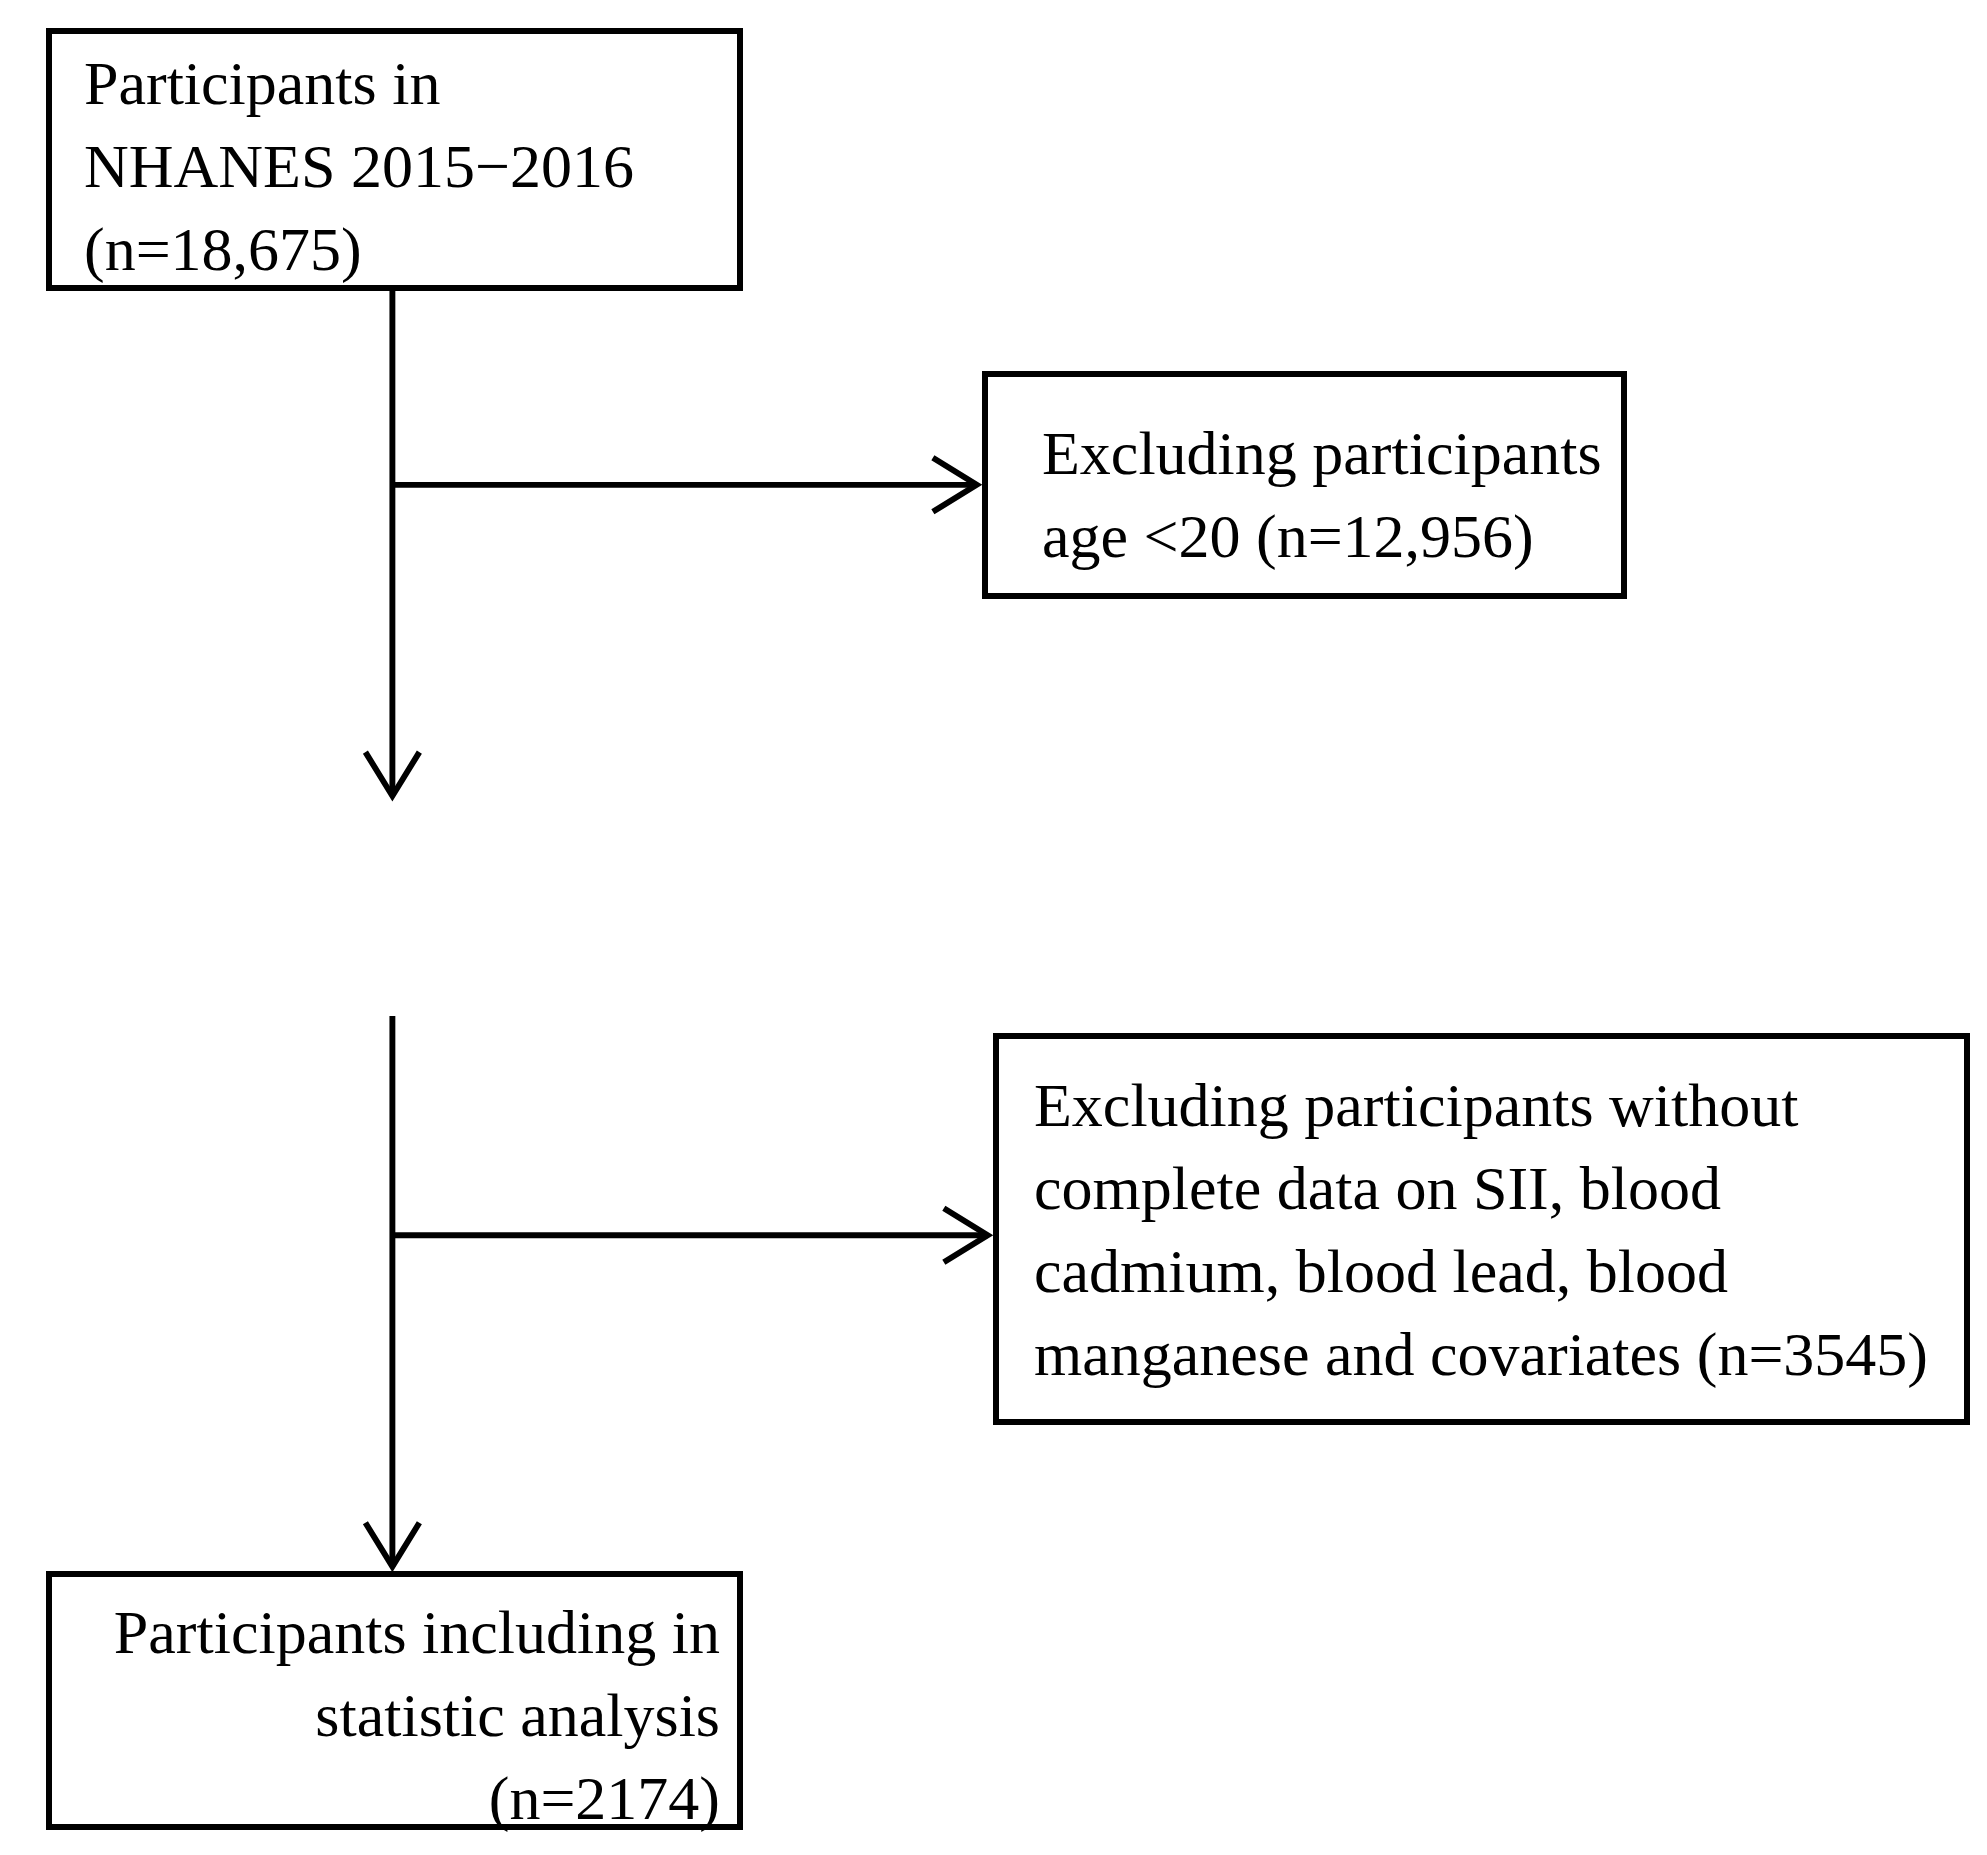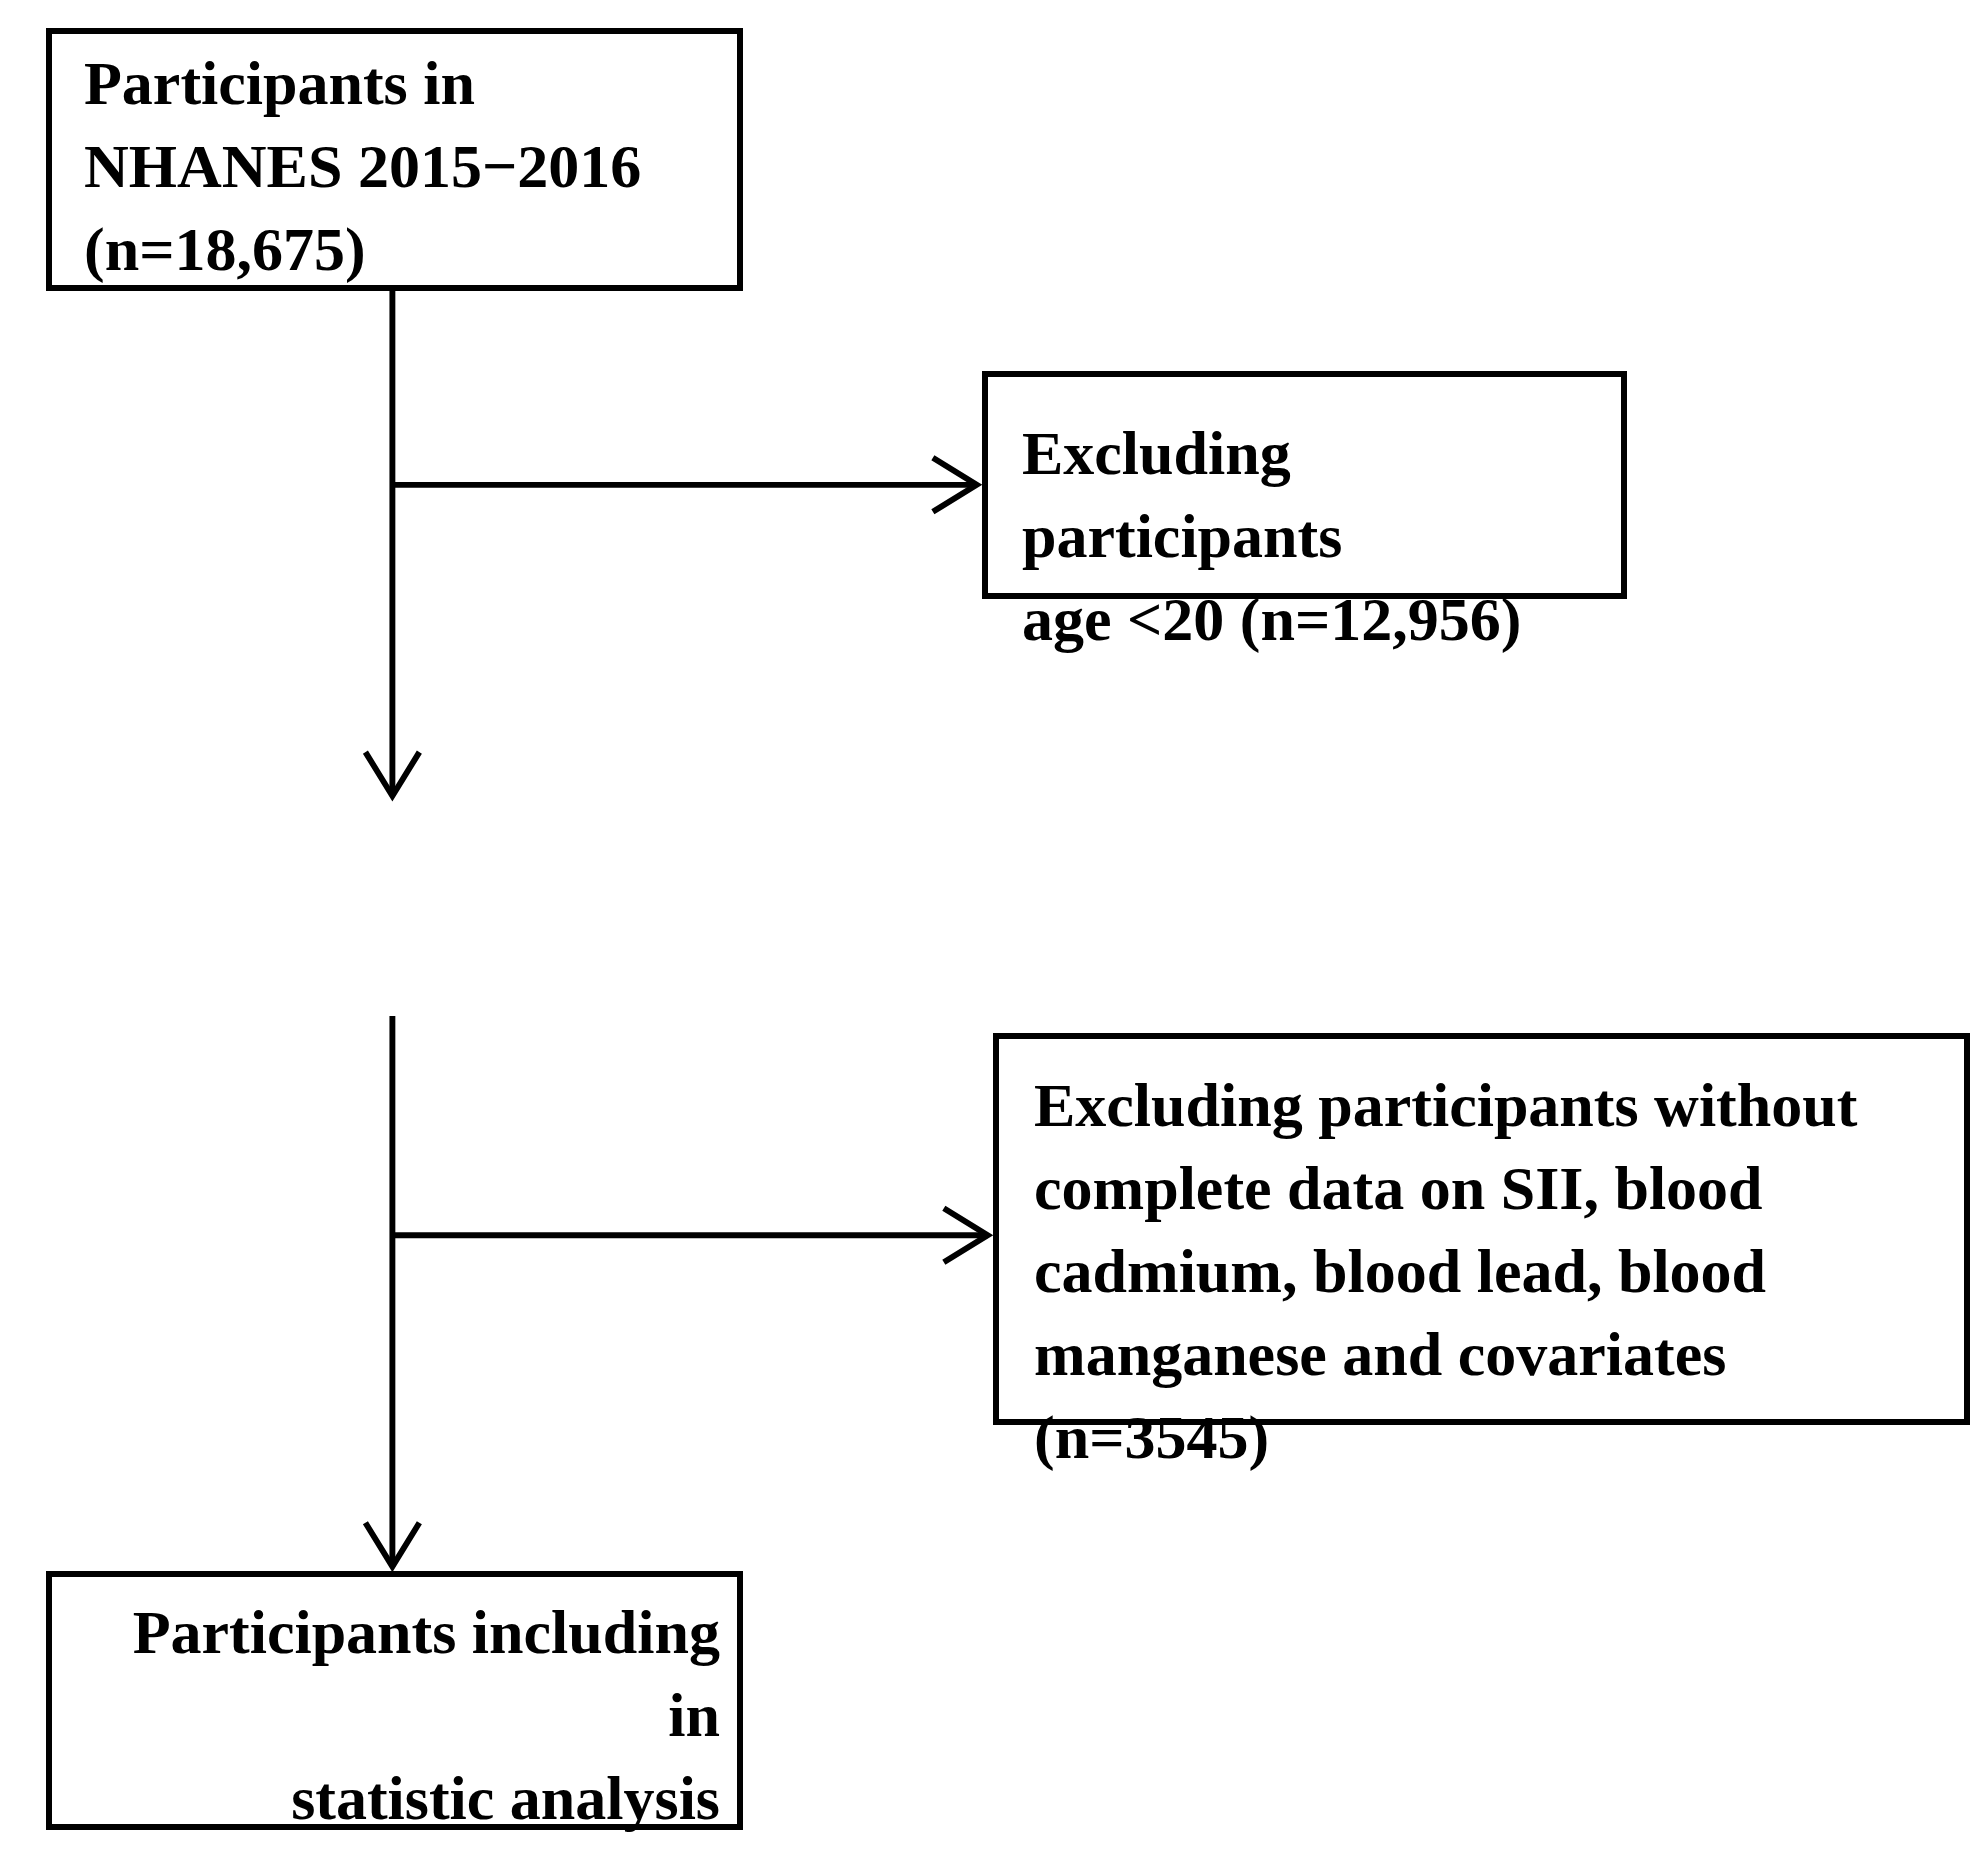--- a/index.html
+++ b/index.html
@@ -19,27 +19,26 @@
     position: absolute;
     border: 6.7px solid #000000;
     background: #ffffff;
     box-sizing: border-box;
   }
   .box-text {
     white-space: pre-line;
     font-size: 62px;
     line-height: 83px;
     color: #000000;
-    font-weight: bold;
   }
   
   #box-source        { left: 46px;   top: 28px;   width: 697px;  height: 263px; }
   #box-source .box-text        { padding: 8.4px 17px 0 32px; }
   #box-excluded-age  { left: 982px; top: 371px;  width: 645px;  height: 228px; }
-  #box-excluded-age .box-text  { padding: 35px 8.4px 0 34px; }
+  #box-excluded-age .box-text  { padding: 35px 8.4px 0 34px; margin-left: 20px; }
   #box-age-filtered  { left: 46px;   top: 801px;  width: 697px;  height: 215px; }
   #box-age-filtered .box-text  { padding: 20px 17px 0 32px; }
   #box-excluded-data { left: 993px; top: 1033px; width: 977px; height: 392px; }
   #box-excluded-data .box-text { padding: 25px 8.4px 0 35px; }
   #box-final         { left: 46px;   top: 1571px; width: 697px;  height: 259px; }
   #box-final .box-text         { padding: 13.5px 17px 0 32px; text-align: right; }
 
   #connector-overlay {
     position: absolute;
     left: 0;

